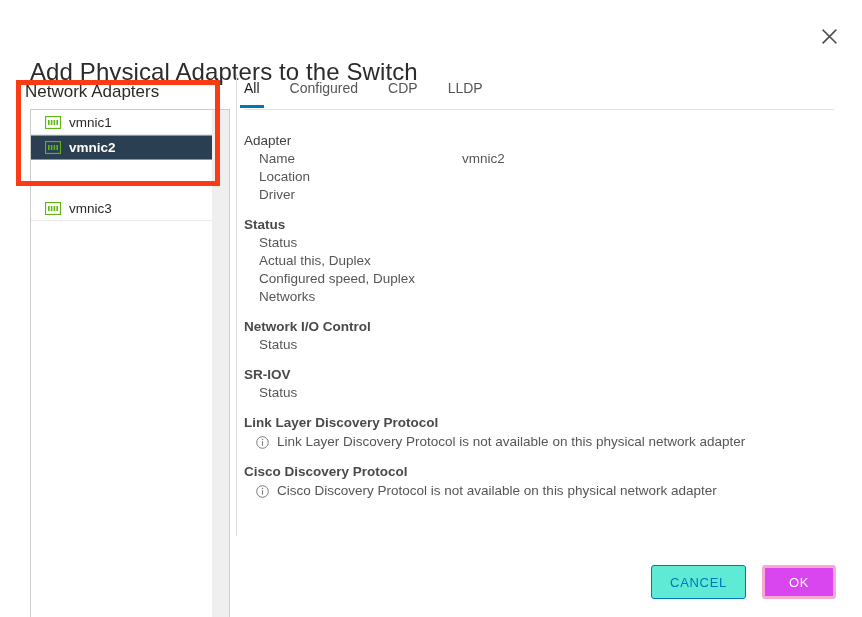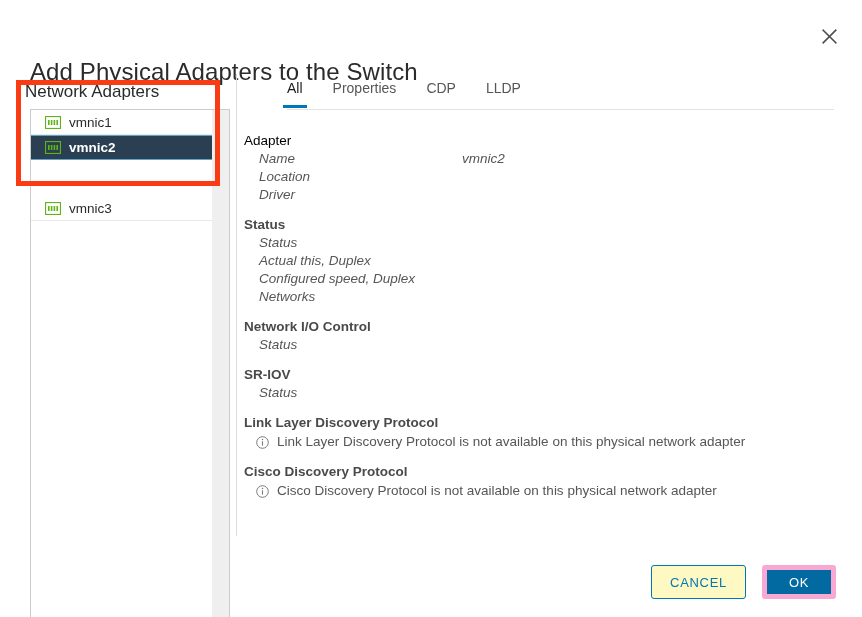--- a/index.html
+++ b/index.html
@@ -123,21 +123,20 @@
     position: absolute;
     left: 244px; top: 78px;
     width: 590px;
   }
   #tabs {
     position: relative;
     height: 32px;
     border-bottom: 1px solid #e3e3e3;
     display: flex;
     align-items: flex-start;
-    margin-left: 43px;
   }
   .tab {
     position: relative;
     font-size: 14px;
     color: #565656;
     padding: 2px 0 11px 0;
     margin-right: 30px;
     cursor: pointer;
     background: none; border: none;
     font-family: "Liberation Sans", sans-serif;
@@ -157,29 +156,28 @@
     position: relative;
     padding-top: 22px;
     font-size: 13.5px;
     color: #565656;
   }
   .grp { margin-bottom: 12px; }
   .grp:last-child { margin-bottom: 0; }
   .grp-head {
     height: 18px;
     line-height: 18px;
-    color: #000000;
+    color: #404040;
   }
   .grp-head.bold { font-weight: bold; color: #4a4a4a; }
   .row {
     position: relative;
     height: 18px;
     line-height: 18px;
     padding-left: 15px;
-    font-style: italic;
   }
   .row .val {
     position: absolute;
     left: 218px; top: 0;
     color: #565656;
   }
   .note {
     position: relative;
     height: 19px;
     line-height: 19px;
@@ -207,29 +205,29 @@
     font-family: "Liberation Sans", sans-serif;
     letter-spacing: 0.7px;
     cursor: pointer;
     border-radius: 3px;
     padding: 0 18px;
     display: inline-flex;
     align-items: center;
     justify-content: center;
   }
   #cancel-btn {
-    background: #fef9c3;
+    background: #5eead4;
     color: #0077b8;
     border: 1px solid #0077b8;
     margin-right: 16px;
   }
   #ok-btn {
-    background: #0369a1;
+    background: #d946ef;
     color: #ffffff;
-    border: 5px solid #f9a8d4;
+    border: 3px solid #f9a8d4;
     min-width: 74px;
   }
 
   
   #annotation-box {
     position: absolute;
     left: 16px; top: 80px;
     width: 204px; height: 106px;
     border: 5px solid #fa3b14;
     pointer-events: none;
@@ -296,21 +294,21 @@
       <div id="list-scrollbar"></div>
     </div>
   </div>
 
   <div id="v-divider"></div>
 
   <div id="main">
 
     <div id="tabs">
         <button class="tab active">All</button>
-        <button class="tab">Properties</button>
+        <button class="tab">Configured</button>
         <button class="tab">CDP</button>
         <button class="tab">LLDP</button>
       </div>
 
     <div id="details">
 
       <div class="grp">
         <div class="grp-head">Adapter</div>
         <div class="row">
           <span>Name</span>

